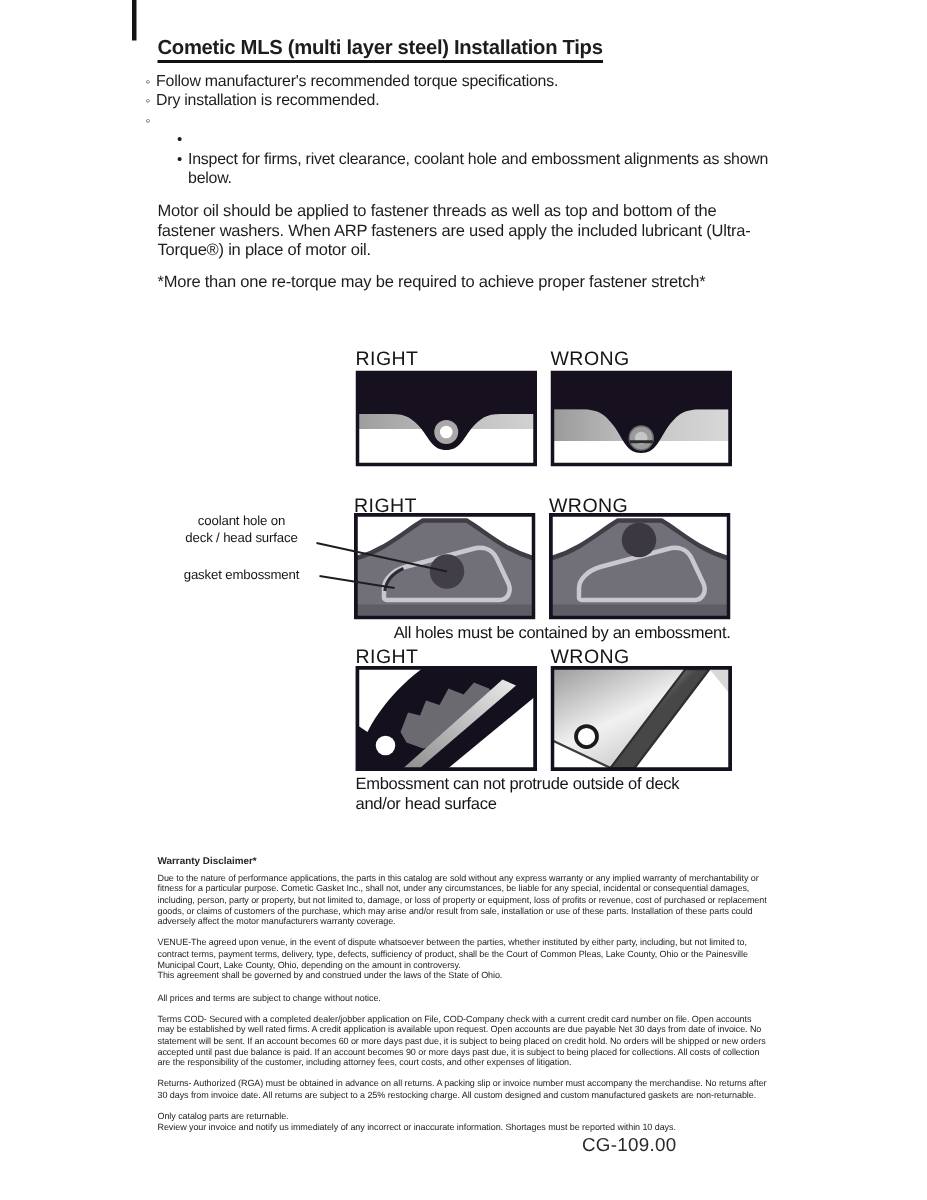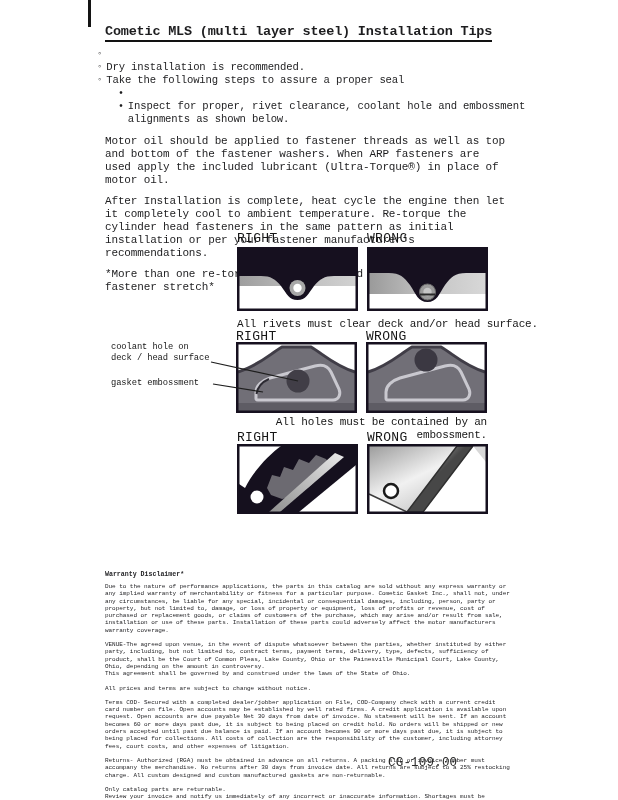--- a/index.html
+++ b/index.html
@@ -1,19 +1,19 @@
 <!DOCTYPE html>
 <html><head>
 <meta charset="utf-8">
 <style>
   * { margin:0; padding:0; box-sizing:border-box; }
   html,body { background:#e8e8e8; }
   .page {
     position:relative; width:618px; height:800px; background:#ffffff;
-    font-family:Liberation Mono, monospace; color:#1d1d1f; overflow:hidden;
+    font-family:Liberation Sans, sans-serif; color:#1d1d1f; overflow:hidden;
     margin:0 auto;
   }
   .crop-mark { position:absolute; left:88px; top:0; width:2.5px; height:27px; background:#141414; }
 
   
   .intro { position:absolute; left:97px; top:22px; width:430px; }
   .doc-title {
     display:inline-block; margin:2px 0 6px 8px;
     font-size:13.5px; font-weight:bold; letter-spacing:-0.2px;
     border-bottom:2px solid #121212; padding-bottom:1px;
@@ -25,21 +25,21 @@
 
   .diesel { margin:9px 0 0 8px; width:405px; }
   .diesel h2 { font-size:12.6px; font-weight:bold; letter-spacing:-0.2px; margin-bottom:5px; }
   .diesel p { font-size:11px; line-height:13px; letter-spacing:-0.15px; margin-bottom:8px; }
 
   
   .dg-label { position:absolute; width:121px; text-align:left; font-size:13px; letter-spacing:0.3px; color:#161616; }
   .dg-panel { position:absolute; width:121px; }
   .dg-panel svg { display:block; width:100%; height:auto; }
   .dg-caption { position:absolute; font-size:11px; letter-spacing:-0.2px; color:#161616; white-space:pre-line; line-height:13px; }
-  .annot { position:absolute; width:100px; text-align:left; font-size:8.8px; line-height:10.5px; letter-spacing:-0.1px; white-space:pre-line; color:#161616; }
+  .annot { position:absolute; width:100px; text-align:center; font-size:8.8px; line-height:10.5px; letter-spacing:-0.1px; white-space:pre-line; color:#161616; }
   .pointer-overlay { position:absolute; left:205px; top:355px; width:100px; height:45px; z-index:5; }
 
   
   .legal { position:absolute; left:105px; top:571px; width:408px; color:#252528; }
   .legal h3 { font-size:6.6px; font-weight:bold; margin-bottom:5px; }
   .legal p { font-size:6px; line-height:7.3px; letter-spacing:-0.05px; margin-bottom:7px; }
   .legal p.tight { margin-bottom:0; }
 
   .page-code { position:absolute; left:388px; top:756px; font-size:12.5px; letter-spacing:0.2px; color:#2b2b2b;text-align:right; }
 </style>
@@ -48,40 +48,39 @@
 
 <div class="page">
 
   <div class="crop-mark"></div>
 
   <div class="intro">
     <h1 class="doc-title">Cometic MLS (multi layer steel) Installation Tips</h1>
 
     <div class="bullet-line">
       <span class="mk">◦</span>
+      <span>Follow manufacturer's recommended torque specifications.</span>
     </div>
     <div class="bullet-line">
       <span class="mk">◦</span>
       <span>Dry installation is recommended.</span>
     </div>
     <div class="bullet-line">
       <span class="mk">◦</span>
-      <span>Take the following steps to assure a proper seal</span>
     </div>
     <div class="bullet-line sub">
       <span class="mk">•</span>
     </div>
     <div class="bullet-line sub">
       <span class="mk">•</span>
-      <span>Inspect for proper, rivet clearance, coolant hole and embossment alignments as shown below.</span>
+      <span>Inspect for firms, rivet clearance, coolant hole and embossment alignments as shown below.</span>
     </div>
 
     <div class="diesel">
       <p>Motor oil should be applied to fastener threads as well as top and bottom of the fastener washers. When ARP fasteners are used apply the included lubricant (Ultra-Torque®) in place of motor oil.</p>
-      <p>After Installation is complete, heat cycle the engine then let it completely cool to ambient temperature. Re-torque the cylinder head fasteners in the same pattern as initial installation or per your fastener manufacturer's recommendations.</p>
       <p>*More than one re-torque may be required to achieve proper fastener stretch*</p>
     </div>
   </div>
 
   <div class="dg-label" style="left:237px; top:231px;">RIGHT</div>
   <div class="dg-label" style="left:367px; top:231px;">WRONG</div>
 
   <div class="dg-panel" style="left:237px; top:247px;">
     <svg viewBox="0 0 121 64">
       <defs>
@@ -110,21 +109,20 @@
       </defs>
       <rect width="121" height="64" fill="#ffffff"></rect>
       <rect x="2" y="26" width="117" height="21" fill="url(#gA2)"></rect>
       <path d="M2,2 H119 V26 H99 C88,26 84,30 78,38 C72,47 70,55 60.5,55 C51,55 49,47 43,38 C37,30 33,26 22,26 H2 Z" fill="#16101f"></path>
       <circle cx="60.5" cy="45" r="8" fill="#9b9b9b" stroke="#6a6a6a" stroke-width="1"></circle>
       <circle cx="60.5" cy="45" r="4.2" fill="#c6c6c6"></circle>
       <path d="M52.8,47.5 h15.4" stroke="#2a2a2a" stroke-width="2"></path>
       <rect x="1.25" y="1.25" width="118.5" height="61.5" fill="none" stroke="#16101f" stroke-width="2.5"></rect>
     </svg>
   </div>
-  <div class="dg-caption" style="left:237px; top:318px;">All rivets must clear deck and/or head surface.</div>
 
   <div class="dg-label" style="left:236px; top:329px;">RIGHT</div>
   <div class="dg-label" style="left:366px; top:329px;">WRONG</div>
 
   <div class="annot" style="left:111px; top:342px;">coolant hole on
 deck / head surface</div>
   <div class="annot" style="left:111px; top:378px;">gasket embossment</div>
 
   <svg class="pointer-overlay" viewBox="0 0 100 45">
     <line x1="6" y1="7" x2="93" y2="26" stroke="#1e1e1e" stroke-width="1.2"></line>
@@ -192,20 +190,22 @@
       </defs>
       <rect width="121" height="70" fill="#ffffff"></rect>
       <path d="M2,2 H96 L40,68 L2,50 Z" fill="url(#gC)"></path>
       <path d="M2,50 L40,68" stroke="#3c3c3c" stroke-width="1.5"></path>
       <path d="M40,68 L90,2 H106 L56,68 Z" fill="url(#gD)" stroke="#2f2f2f" stroke-width="1.5"></path>
       <path d="M106,2 H119 V18 Z" fill="#d8d8d8"></path>
       <circle cx="24" cy="47" r="7" fill="#ffffff" stroke="#1a1a1a" stroke-width="2.5"></circle>
       <rect x="1.25" y="1.25" width="118.5" height="67.5" fill="none" stroke="#15101e" stroke-width="2.5"></rect>
     </svg>
   </div>
+  <div class="dg-caption" style="left:237px; top:517px; width:250px;">Embossment can not protrude outside of deck
+and/or head surface</div>
 
   <div class="legal">
     <h3>Warranty Disclaimer*</h3>
     <p>Due to the nature of performance applications, the parts in this catalog are sold without any express warranty or any implied warranty of merchantability or fitness for a particular purpose.  Cometic Gasket Inc., shall not, under any circumstances, be liable for any special, incidental or consequential damages, including, person, party or property, but not limited to, damage, or loss of property or equipment, loss of profits or revenue, cost of purchased or replacement goods, or claims of customers of the purchase, which may arise and/or result from sale, installation or use of these parts.  Installation of these parts could adversely affect the motor manufacturers warranty coverage.</p>
     <p class="tight">VENUE-The agreed upon venue, in the event of dispute whatsoever between the parties, whether instituted by either party, including, but not limited to, contract terms, payment terms, delivery, type, defects, sufficiency of product, shall be the Court of Common Pleas, Lake County, Ohio or the Painesville Municipal Court, Lake County, Ohio, depending on the amount in controversy.</p>
     <p>This agreement shall be governed by and construed under the laws of the State of Ohio.</p>
     <p>All prices and terms are subject to change without notice.</p>
     <p>Terms COD- Secured with a completed dealer/jobber application on File, COD-Company check with a current credit card number on file.  Open accounts may be established by well rated firms.  A credit application is available upon request.  Open accounts are due payable Net 30 days from date of invoice.  No statement will be sent.  If an account becomes 60 or more days past due, it is subject to being placed on credit hold.  No orders will be shipped or new orders accepted until past due balance is paid.  If an account becomes 90 or more days past due, it is subject to being placed for collections.  All costs of collection are the responsibility of the customer, including attorney fees, court costs, and other expenses of litigation.</p>
     <p>Returns- Authorized (RGA) must be obtained in advance on all returns.  A packing slip or invoice number must accompany the merchandise.  No returns after 30 days from invoice date.  All returns are subject to a 25% restocking charge.  All custom designed and custom manufactured gaskets are non-returnable.</p>
     <p class="tight">Only catalog parts are returnable.</p>

